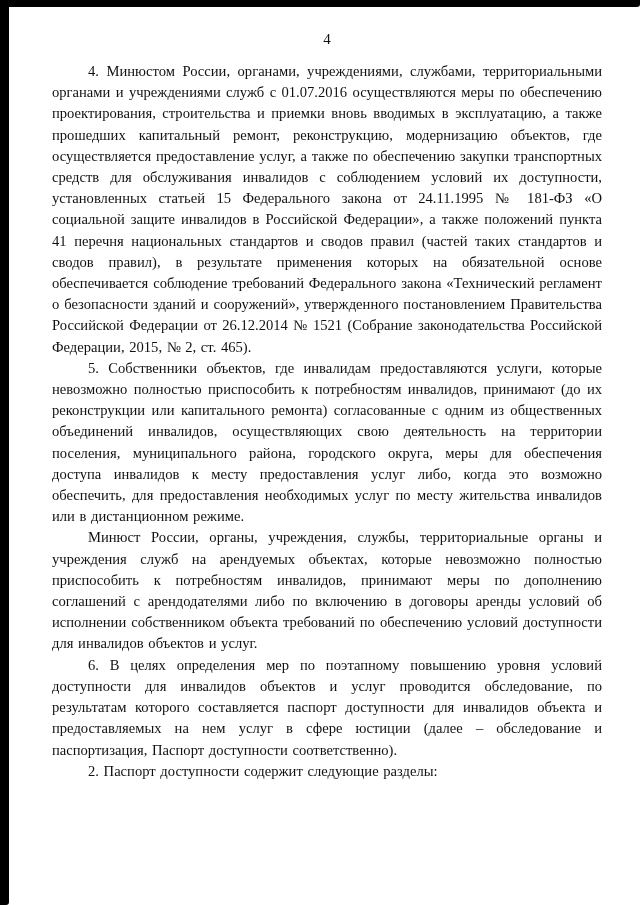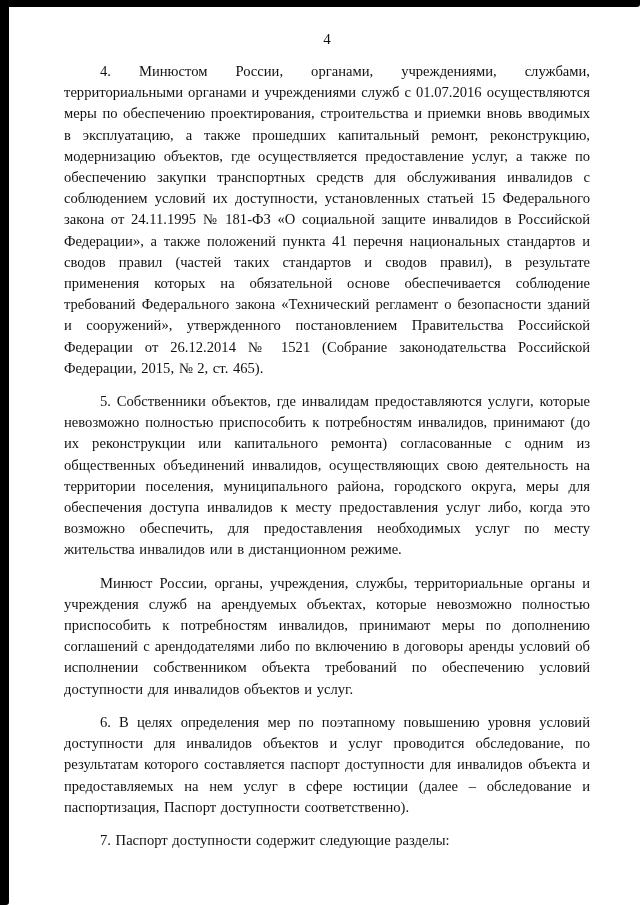--- a/index.html
+++ b/index.html
@@ -48,37 +48,37 @@
     font-size: 15px;
     line-height: 15px;
     margin-bottom: 14px;
   }
   .doc-body {
     font-size: 14.6px;
     line-height: 21.2px;
     text-align: justify;
   }
   .para {
-    margin: 12px;
+    margin: 0;
     text-indent: 36px;
     text-align: justify;
     word-spacing: 1px;
   }
 </style>
 </head>
 <body>
 
 <div class="scan">
   <div class="edge-top"></div>
   <div class="edge-left"></div>
 
   <div class="page">
     <div class="page-number">4</div>
 
     <div class="doc-body">
       <p class="para">4. Минюстом России, органами, учреждениями, службами, территориальными органами и учреждениями служб с 01.07.2016 осуществляются меры по обеспечению проектирования, строительства и приемки вновь вводимых в эксплуатацию, а также прошедших капитальный ремонт, реконструкцию, модернизацию объектов, где осуществляется предоставление услуг, а также по обеспечению закупки транспортных средств для обслуживания инвалидов с соблюдением условий их доступности, установленных статьей 15 Федерального закона от 24.11.1995 № 181-ФЗ «О социальной защите инвалидов в Российской Федерации», а также положений пункта 41 перечня национальных стандартов и сводов правил (частей таких стандартов и сводов правил), в результате применения которых на обязательной основе обеспечивается соблюдение требований Федерального закона «Технический регламент о безопасности зданий и сооружений», утвержденного постановлением Правительства Российской Федерации от 26.12.2014 № 1521 (Собрание законодательства Российской Федерации, 2015, № 2, ст. 465).</p>
       <p class="para">5. Собственники объектов, где инвалидам предоставляются услуги, которые невозможно полностью приспособить к потребностям инвалидов, принимают (до их реконструкции или капитального ремонта) согласованные с одним из общественных объединений инвалидов, осуществляющих свою деятельность на территории поселения, муниципального района, городского округа, меры для обеспечения доступа инвалидов к месту предоставления услуг либо, когда это возможно обеспечить, для предоставления необходимых услуг по месту жительства инвалидов или в дистанционном режиме.</p>
       <p class="para">Минюст России, органы, учреждения, службы, территориальные органы и учреждения служб на арендуемых объектах, которые невозможно полностью приспособить к потребностям инвалидов, принимают меры по дополнению соглашений с арендодателями либо по включению в договоры аренды условий об исполнении собственником объекта требований по обеспечению условий доступности для инвалидов объектов и услуг.</p>
       <p class="para">6. В целях определения мер по поэтапному повышению уровня условий доступности для инвалидов объектов и услуг проводится обследование, по результатам которого составляется паспорт доступности для инвалидов объекта и предоставляемых на нем услуг в сфере юстиции (далее – обследование и паспортизация, Паспорт доступности соответственно).</p>
-      <p class="para">7. Паспорт доступности содержит следующие разделы:</p>
+      <p class="para">2. Паспорт доступности содержит следующие разделы:</p>
     </div>
   </div>
 </div>
 
 </body></html>

